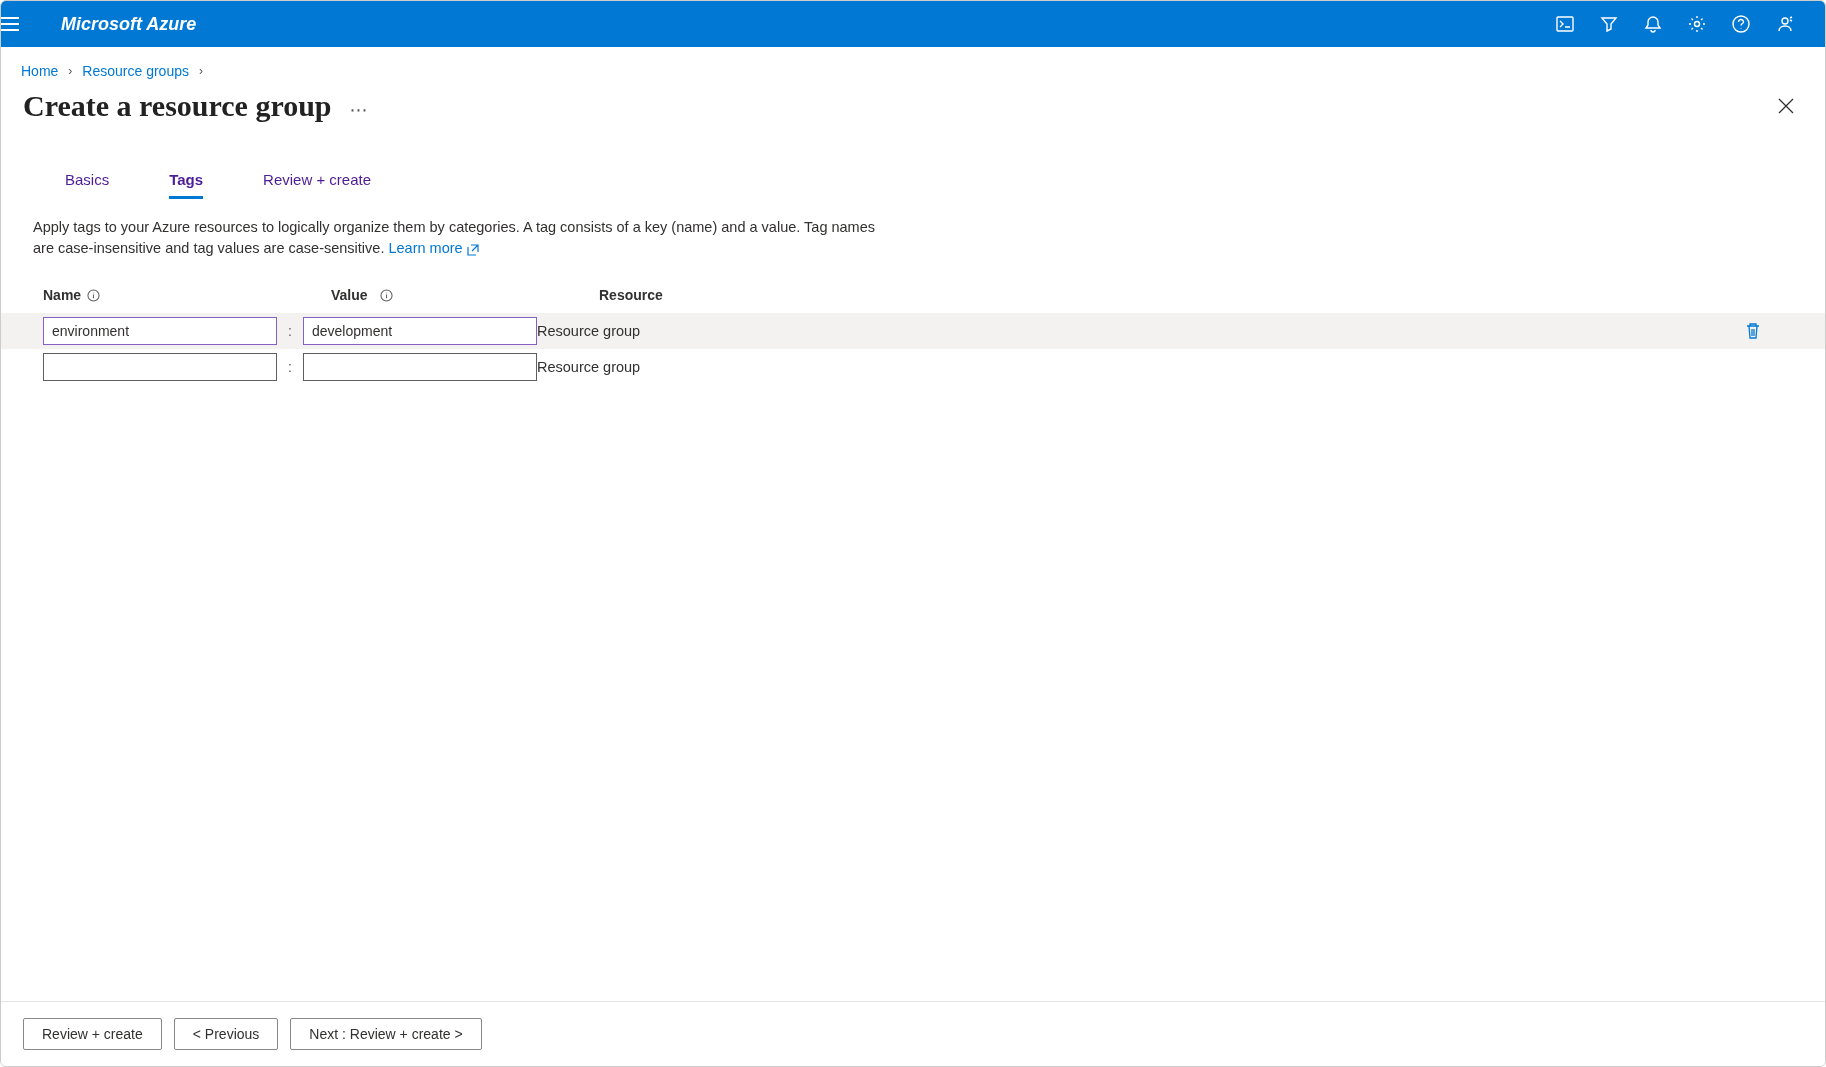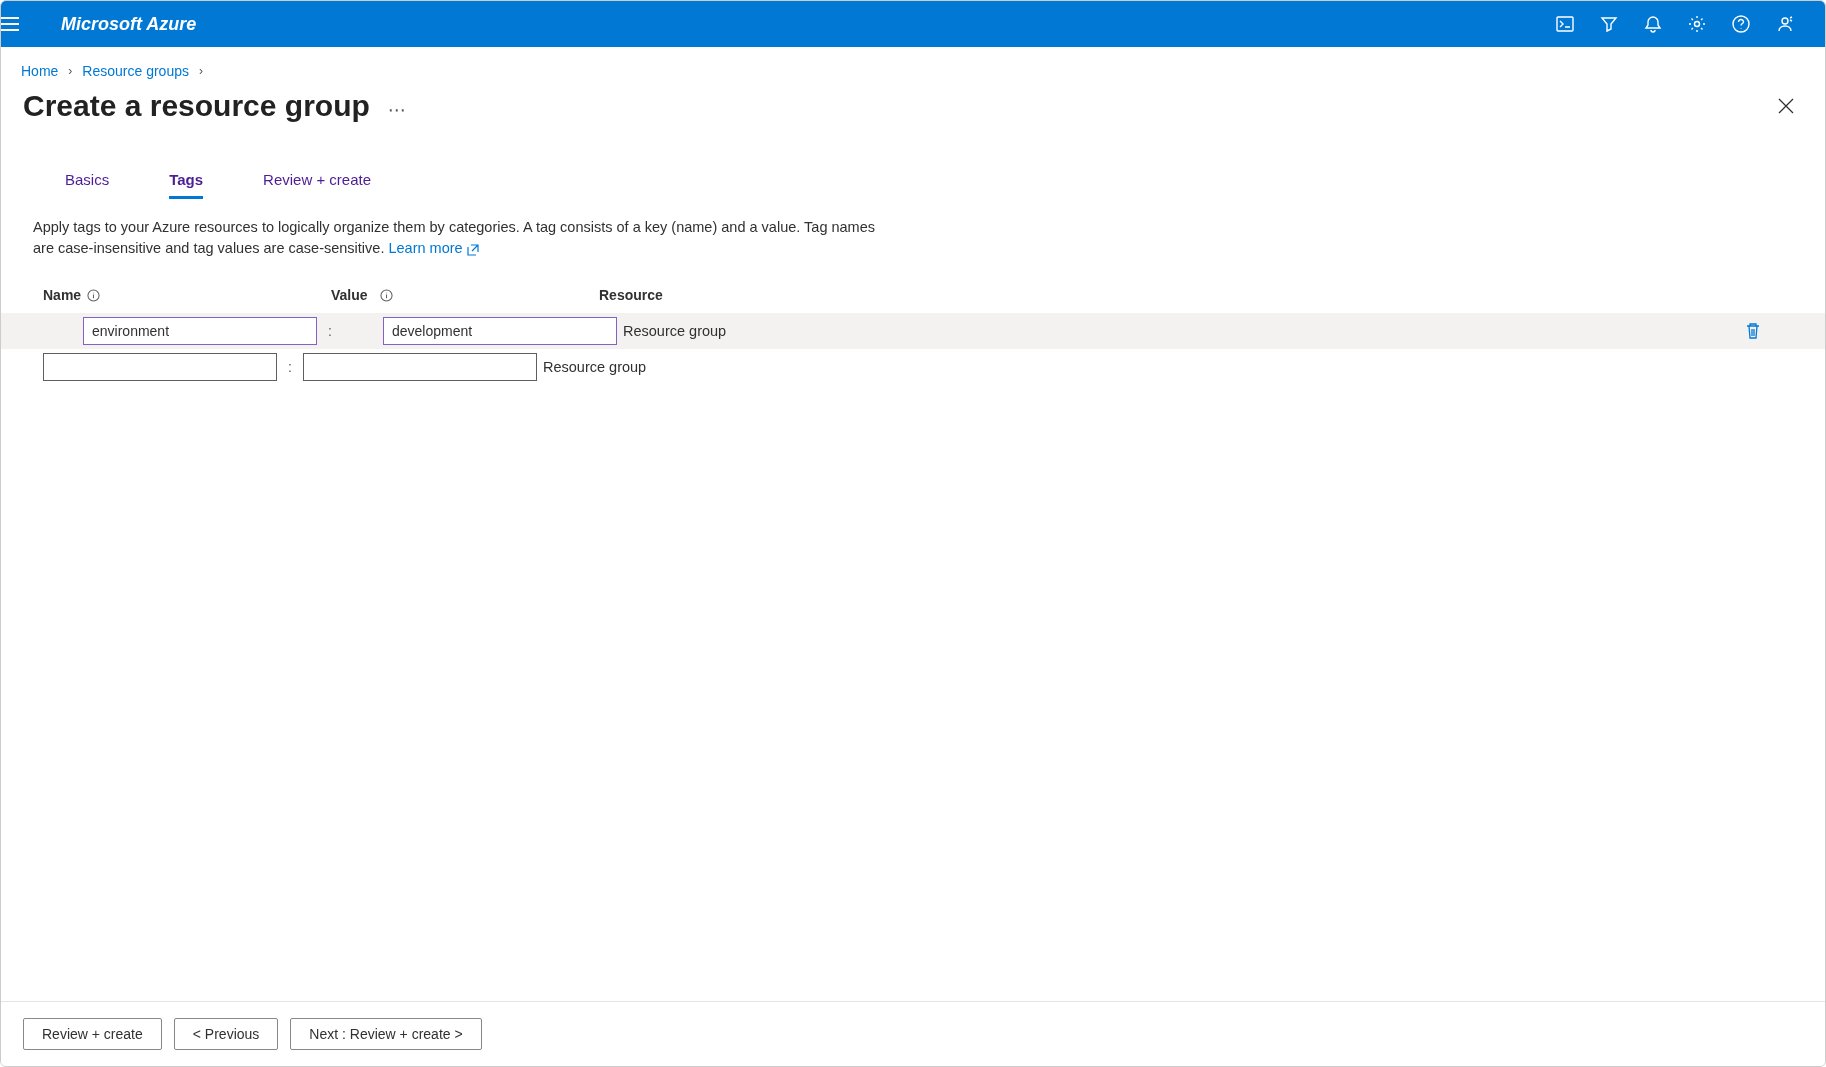--- a/index.html
+++ b/index.html
@@ -18,21 +18,21 @@
   .topbar-icons { margin-left: auto; display: flex; align-items: center; gap: 0; padding-right: 18px; }
   .topbar-icons .ticon { width: 44px; height: 46px; display: flex; align-items: center; justify-content: center; cursor: pointer; }
   .topbar-icons svg { stroke: #fff; fill: none; }
 
   
   .breadcrumb { padding: 16px 22px 6px 20px; font-size: 14px; display: flex; align-items: center; gap: 10px; }
   .breadcrumb a { color: #0078d4; text-decoration: none; cursor: pointer; }
   .breadcrumb .sep { color: #555; font-size: 12px; }
 
   
-  .titlebar { display: flex; align-items: center; padding: 4px 22px 10px 22px; }
+  .titlebar { display: flex; align-items: center; padding: 4px 22px 10px 22px; font-family: Liberation Serif, serif; }
   .page-title { font-size: 30px; font-weight: 600; color: #222; }
   .title-more { margin-left: 18px; color: #555; cursor: pointer; font-size: 18px; letter-spacing: 2px; position: relative; top: 4px; }
   .close-x { margin-left: auto; margin-right: 8px; cursor: pointer; }
 
   
   .tabs { display: flex; gap: 28px; padding: 38px 22px 0 32px; border-bottom: none; font-size: 15px; }
   .tab { padding-bottom: 8px; color: #4c1d95; cursor: pointer; margin-left: 32px; }
   .tab.active { font-weight: 600; border-bottom: 3px solid #0078d4; }
 
   
@@ -44,23 +44,23 @@
   .tag-headers { display: flex; padding: 28px 22px 10px 42px; font-size: 14px; font-weight: 600; color: #323130; }
   .col-name-h { width: 262px; display:flex; align-items:center; gap:6px; }
   .col-value-h { width: 262px; margin-left: 26px; display:flex; align-items:center; gap:12px; }
   .col-res-h { margin-left: 6px; }
   .info-icon { color: #555; }
 
   
   .tag-row { display: flex; align-items: center; padding: 6px 0 6px 42px; height: 36px; }
   .tag-row.hl { background: #f3f2f1; }
   .tag-input { width: 234px; height: 28px; border: 1px solid #605e5c; padding: 0 8px; font-size: 14px; color: #323130; background:#fff; }
-  .tag-input.outlined { border: 1px solid #8661c5; margin-left: 40px; }
+  .tag-input.outlined { border: 1px solid #8661c5; }
   .colon { width: 26px; text-align: center; color: #605e5c; font-size: 14px; }
-  .res-label { margin-left: 6px; font-size: 14.5px; color: #323130; width: 200px; }
+  .res-label { margin-left: 0; font-size: 14.5px; color: #323130; width: 200px; }
   .del-btn { margin-left: auto; margin-right: 44px; color: #0078d4; cursor: pointer; }
 
   
   .footer { position: absolute; left: 0; right: 0; bottom: 0; border-top: 1px solid #e5e5e5; padding: 16px 22px; display: flex; gap: 12px; background:#fff; }
   .btn { height: 32px; padding: 0 18px; font-size: 14px; border: 1px solid #8a8886; background: #fff; color: #323130; cursor: pointer; border-radius: 2px; }
 
   svg { display: block; }
 </style>
 </head>
 <body>

